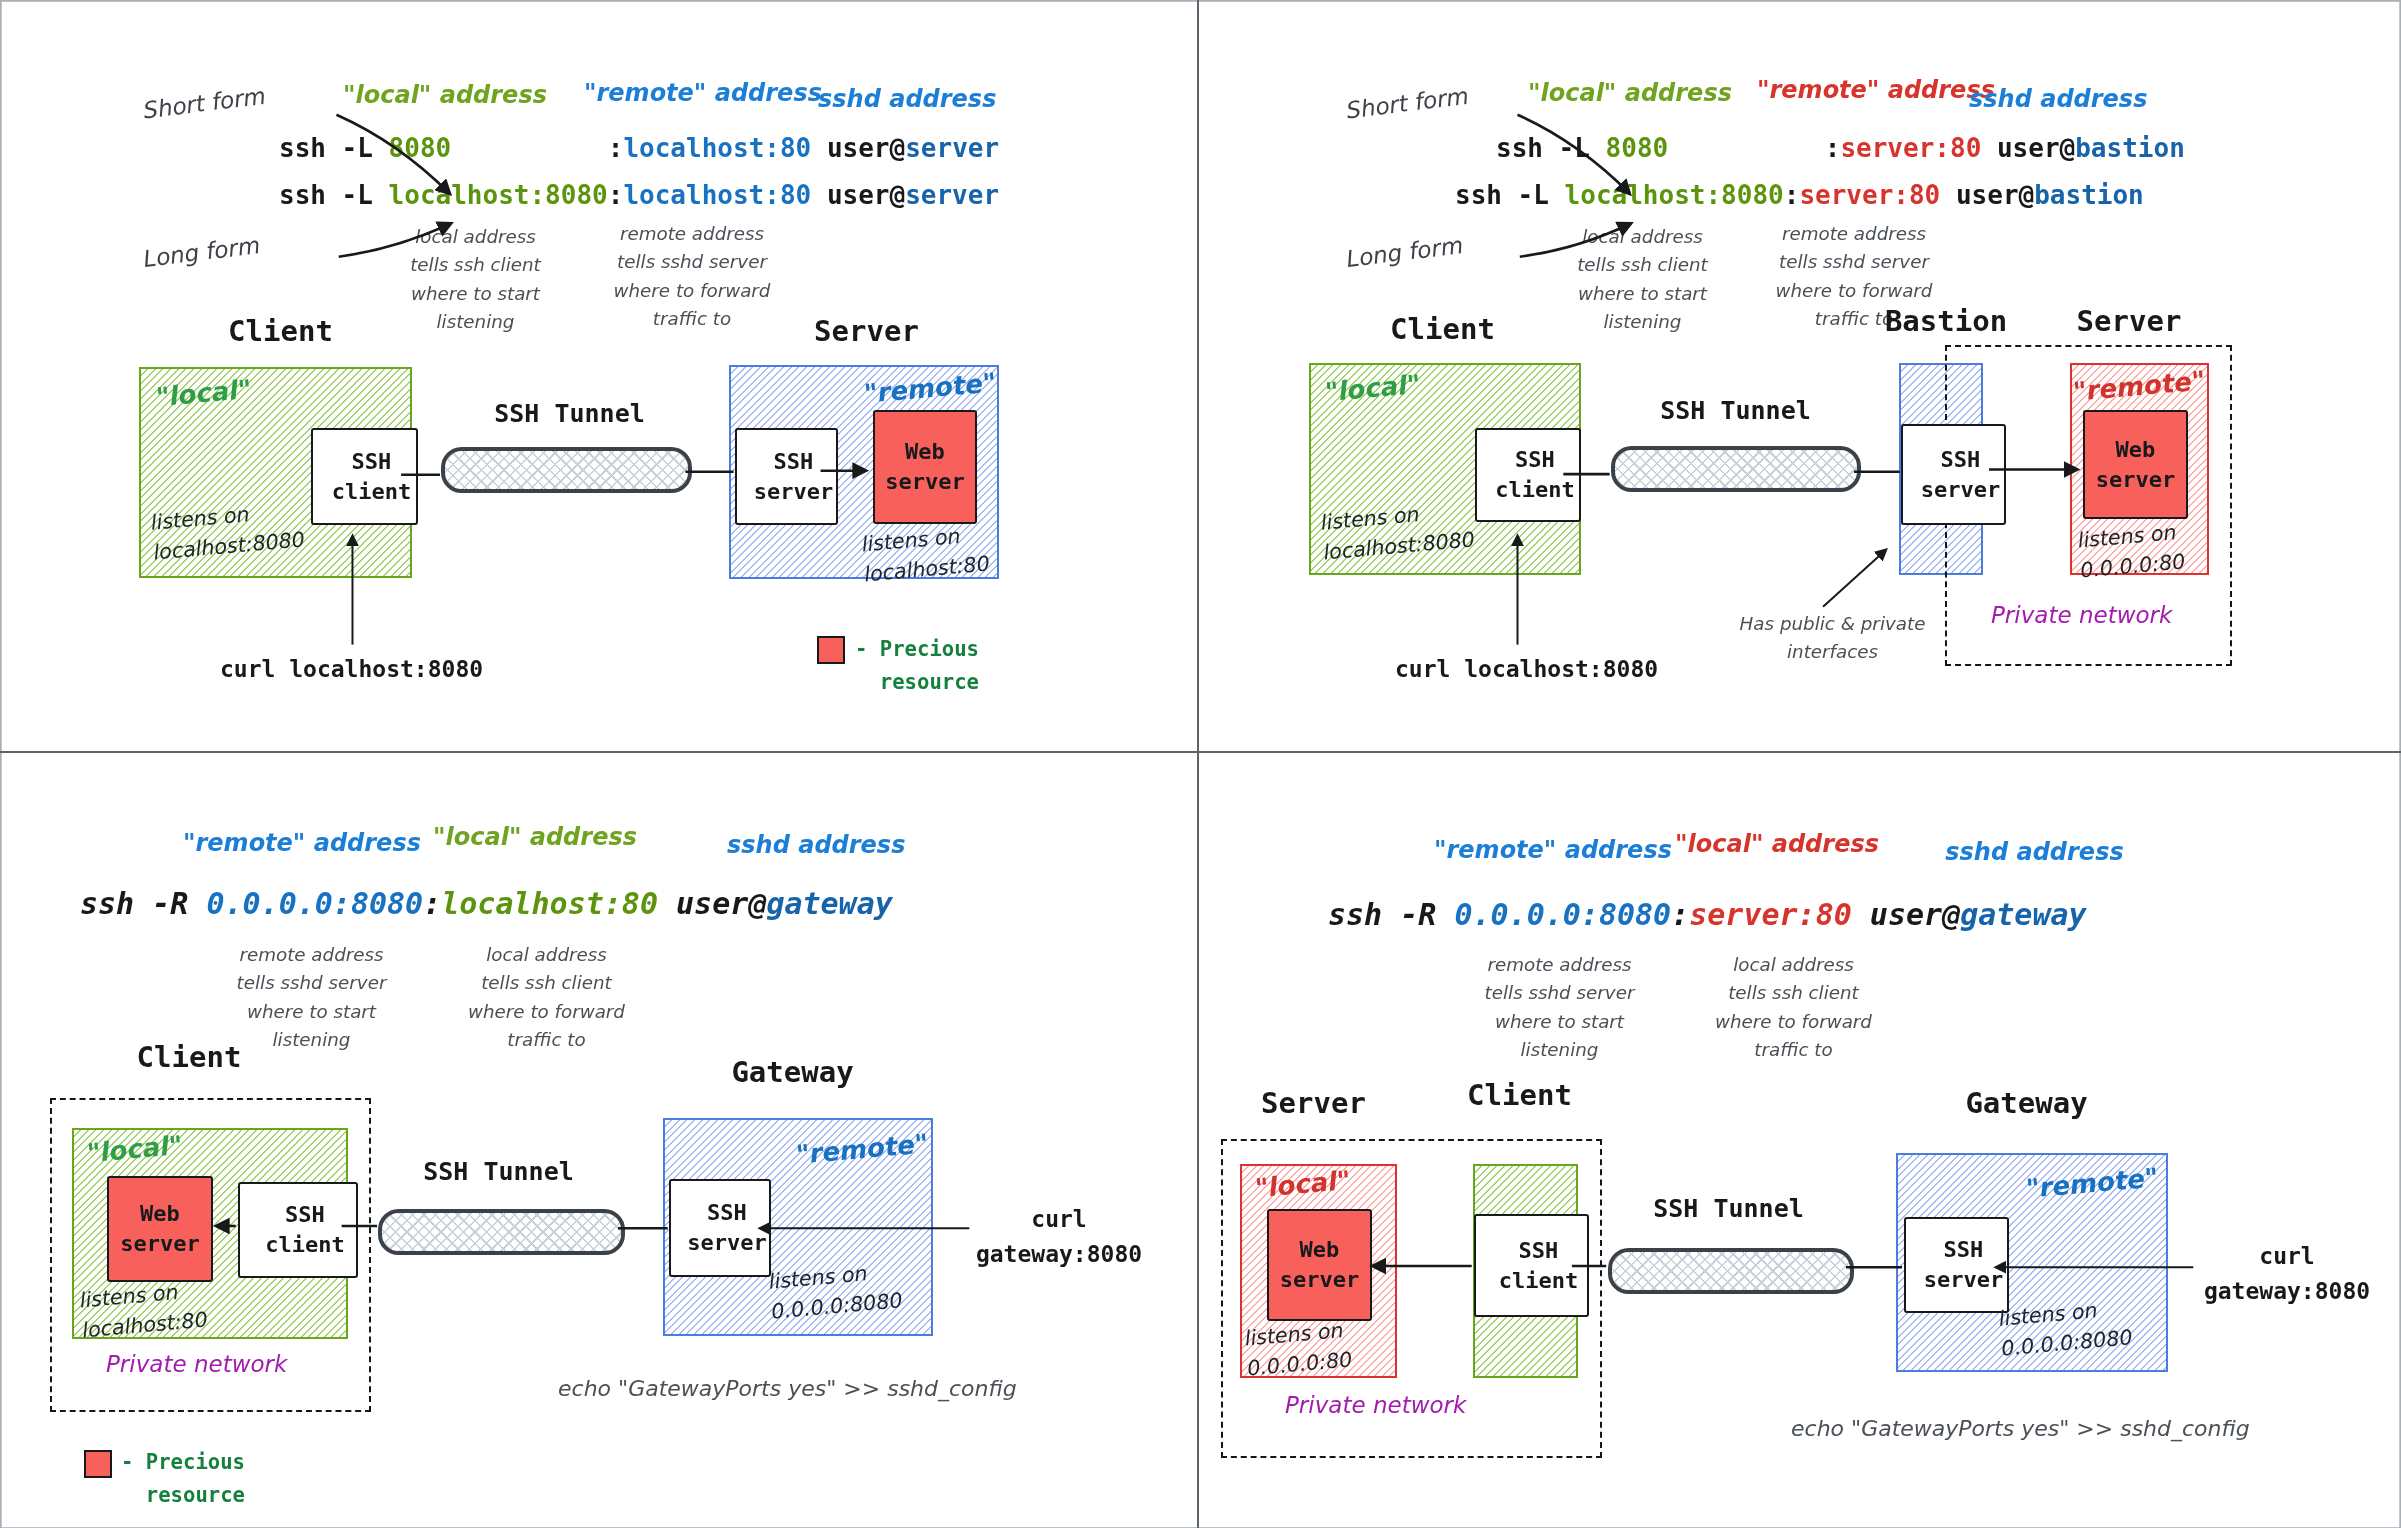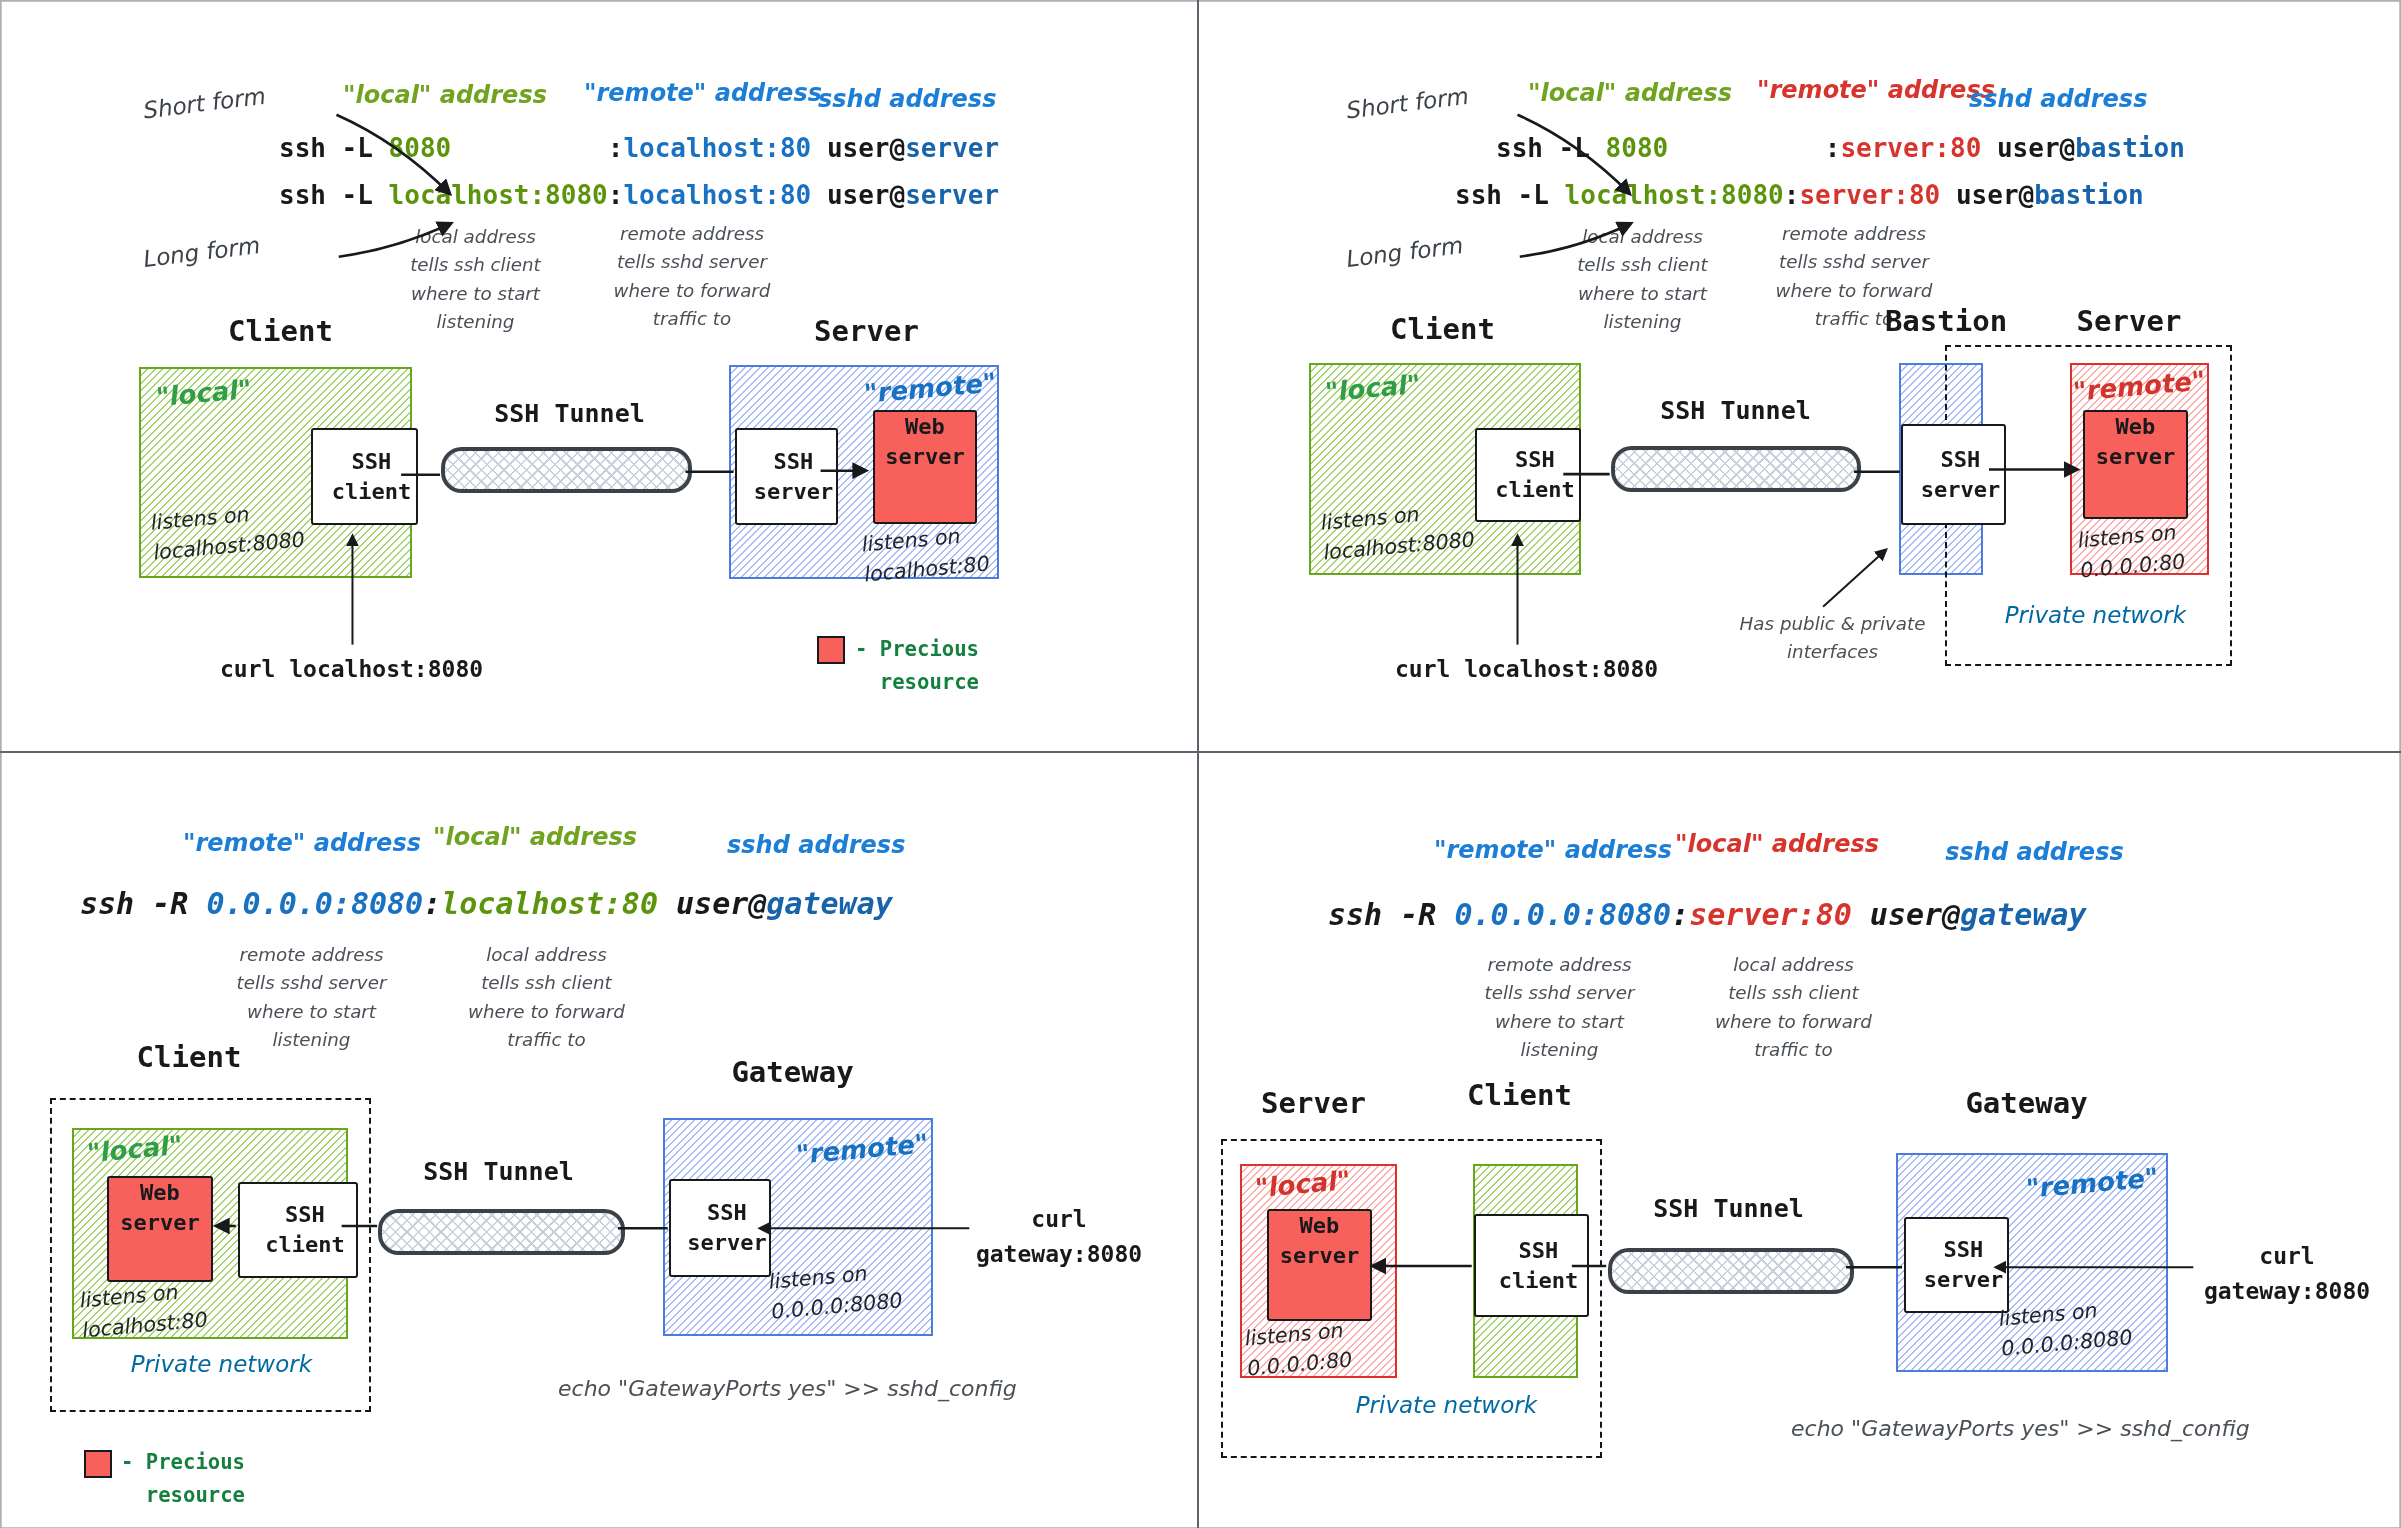--- a/index.html
+++ b/index.html
@@ -19,33 +19,33 @@
         text-align:center;white-space:pre-line;}
   .heading{font:700 29px "DejaVu Sans Mono",monospace;color:#17191b;text-align:center;white-space:pre;}
   .boxlabel{font:700 22px "DejaVu Sans Mono",monospace;color:#17191b;text-align:center;
             white-space:pre-line;line-height:1.35;}
   .quote{font:italic 700 26px "DejaVu Sans",sans-serif;white-space:pre;}
   .q-g{color:#2f9e44;} .q-b{color:#1971c2;} .q-r{color:#d0342c;}
   .listens{font:italic 400 20.6px "DejaVu Sans",sans-serif;color:#212529;white-space:pre-line;line-height:1.45;}
   .tilt{transform:rotate(-5deg);}
   .curl{font:700 23px "DejaVu Sans Mono",monospace;color:#17191b;white-space:pre-line;line-height:1.5;}
   .echo{font:italic 400 22px "DejaVu Sans",sans-serif;color:#4a5056;white-space:pre;}
-  .pn{font:italic 400 23px "DejaVu Sans",sans-serif;color:#0369a1;text-align:right;white-space:pre;}
+  .pn{font:italic 400 23px "DejaVu Sans",sans-serif;color:#a21caf;text-align:left;white-space:pre;}
   .legendtext{font:700 20.6px "DejaVu Sans Mono",monospace;color:#15803d;white-space:pre;line-height:1.6;}
   
   .hatch-green{background:#fff repeating-linear-gradient(135deg,rgba(0,0,0,0) 0 4px,#a4d36d 4px 5.4px);
                border:2.3px solid #69a51d;}
   .hatch-blue{background:#fff repeating-linear-gradient(135deg,rgba(0,0,0,0) 0 4px,#a9bbf7 4px 5.4px);
               border:2.3px solid #4d7ce0;}
   .hatch-red{background:#fff repeating-linear-gradient(135deg,rgba(0,0,0,0) 0 4px,#ffadaa 4px 5.4px);
              border:2.3px solid #e03131;}
   .whitebox{background:#fff;border:2.3px solid #17191b;border-radius:2.9px;
             display:flex;align-items:center;justify-content:center;padding-left:14px;}
   .redbox{background:#f8605c;border:2.3px solid #17191b;border-radius:2.9px;
-          display:flex;align-items:flex-start;justify-content:center;}
+          display:flex;align-items:center;justify-content:center;}
   .tunnelpill{background:#fff;border:4px solid #3b4149;border-radius:20.6px;
      background-image:repeating-linear-gradient(45deg,rgba(0,0,0,0) 0 6.3px,#c9d2da 6.3px 8px),
                       repeating-linear-gradient(135deg,rgba(0,0,0,0) 0 6.3px,#c9d2da 6.3px 8px);}
   .dashedbox{border:2.9px dashed #141619;background:transparent;}
   .legend-square{background:#f8605c;border:2.3px solid #17191b;}
 </style>
 </head>
 <body>
 
 <div class="canvas">

